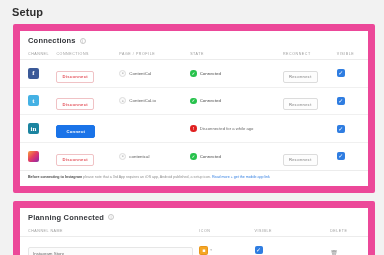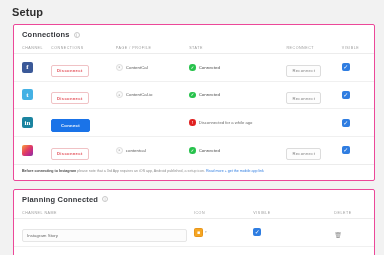--- a/index.html
+++ b/index.html
@@ -11,21 +11,21 @@
   }
   .page { width: 384px; height: 255px; background: #f2f2f2; position: relative; }
 
   .page-title {
     font-size: 11px; font-weight: bold; color: #2e2e2e;
     padding: 6px 0 0 12px; letter-spacing: 0.1px;
   }
 
   .card {
     background: #ffffff;
-    border: 1px solid #ec4899;
+    border: 7px solid #ec4899;
     border-radius: 2px;
     margin: 6px 9px 8px 13px;
   }
 
   .card-head {
     display: flex; align-items: center; gap: 4px;
     padding: 5px 8px 4px 8px;
   }
   .card-title { font-size: 7.5px; font-weight: bold; color: #33353a; letter-spacing: .2px; }
   .info-icon {

